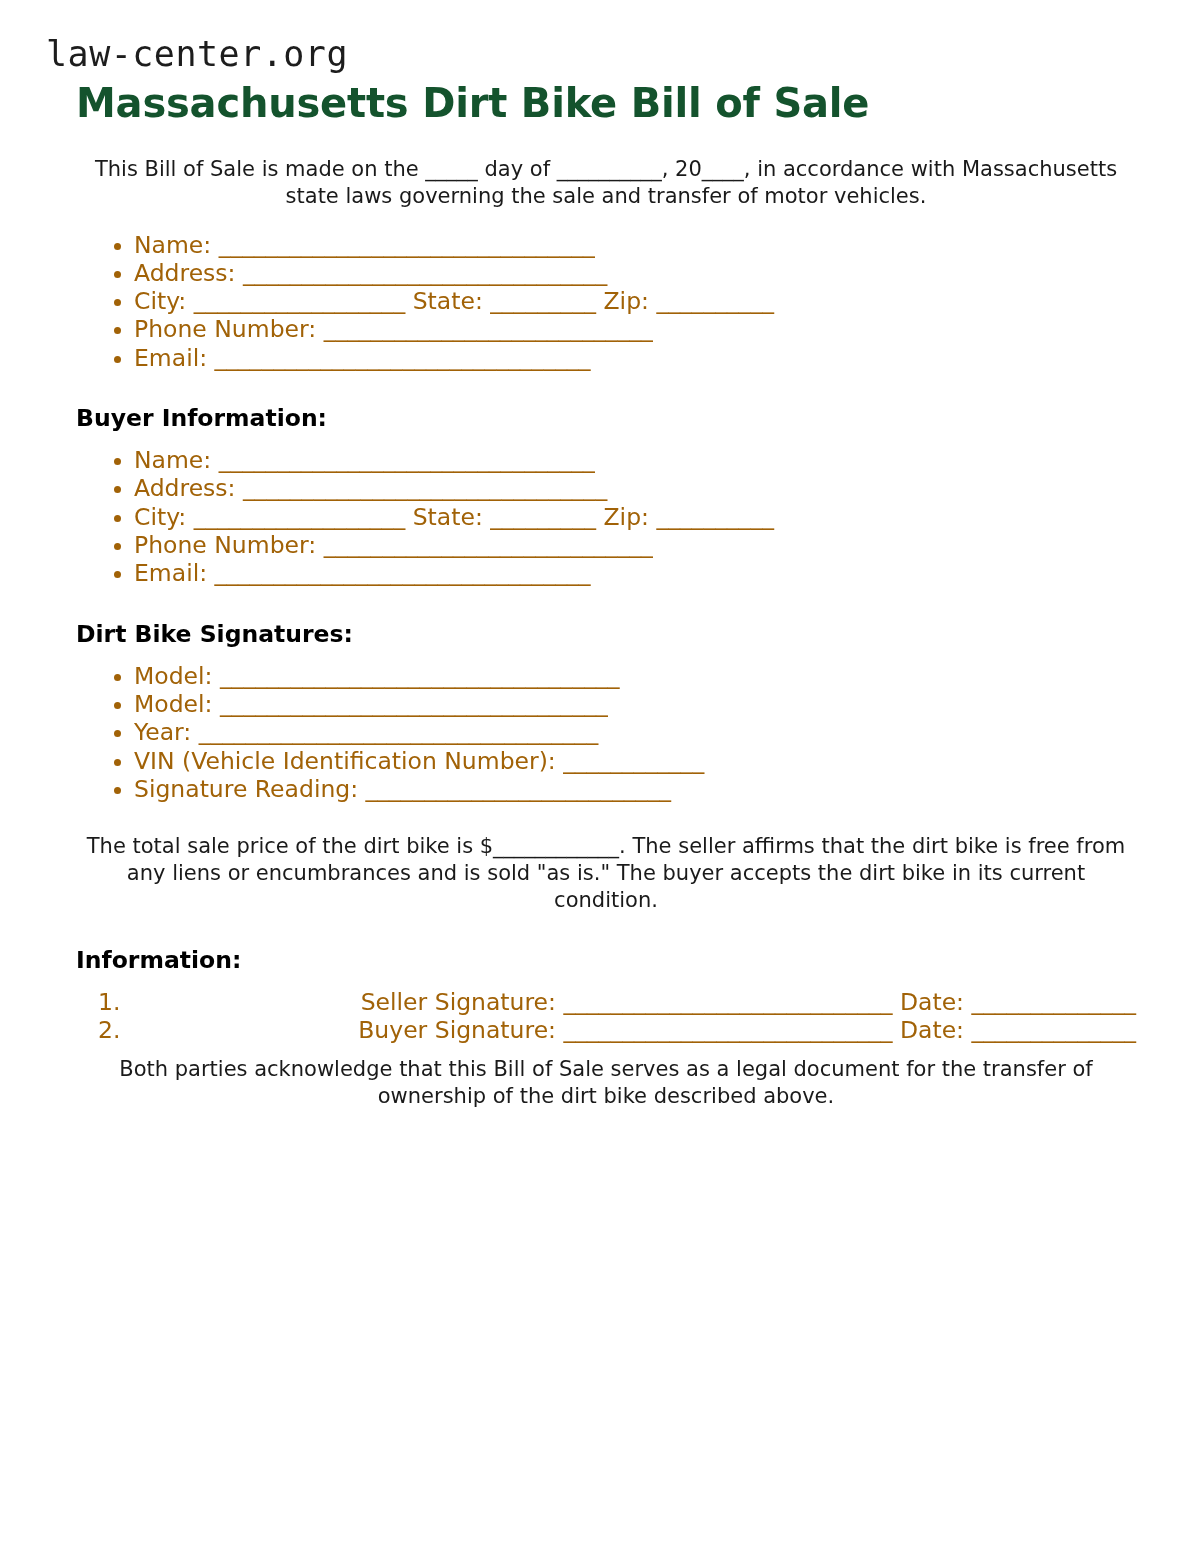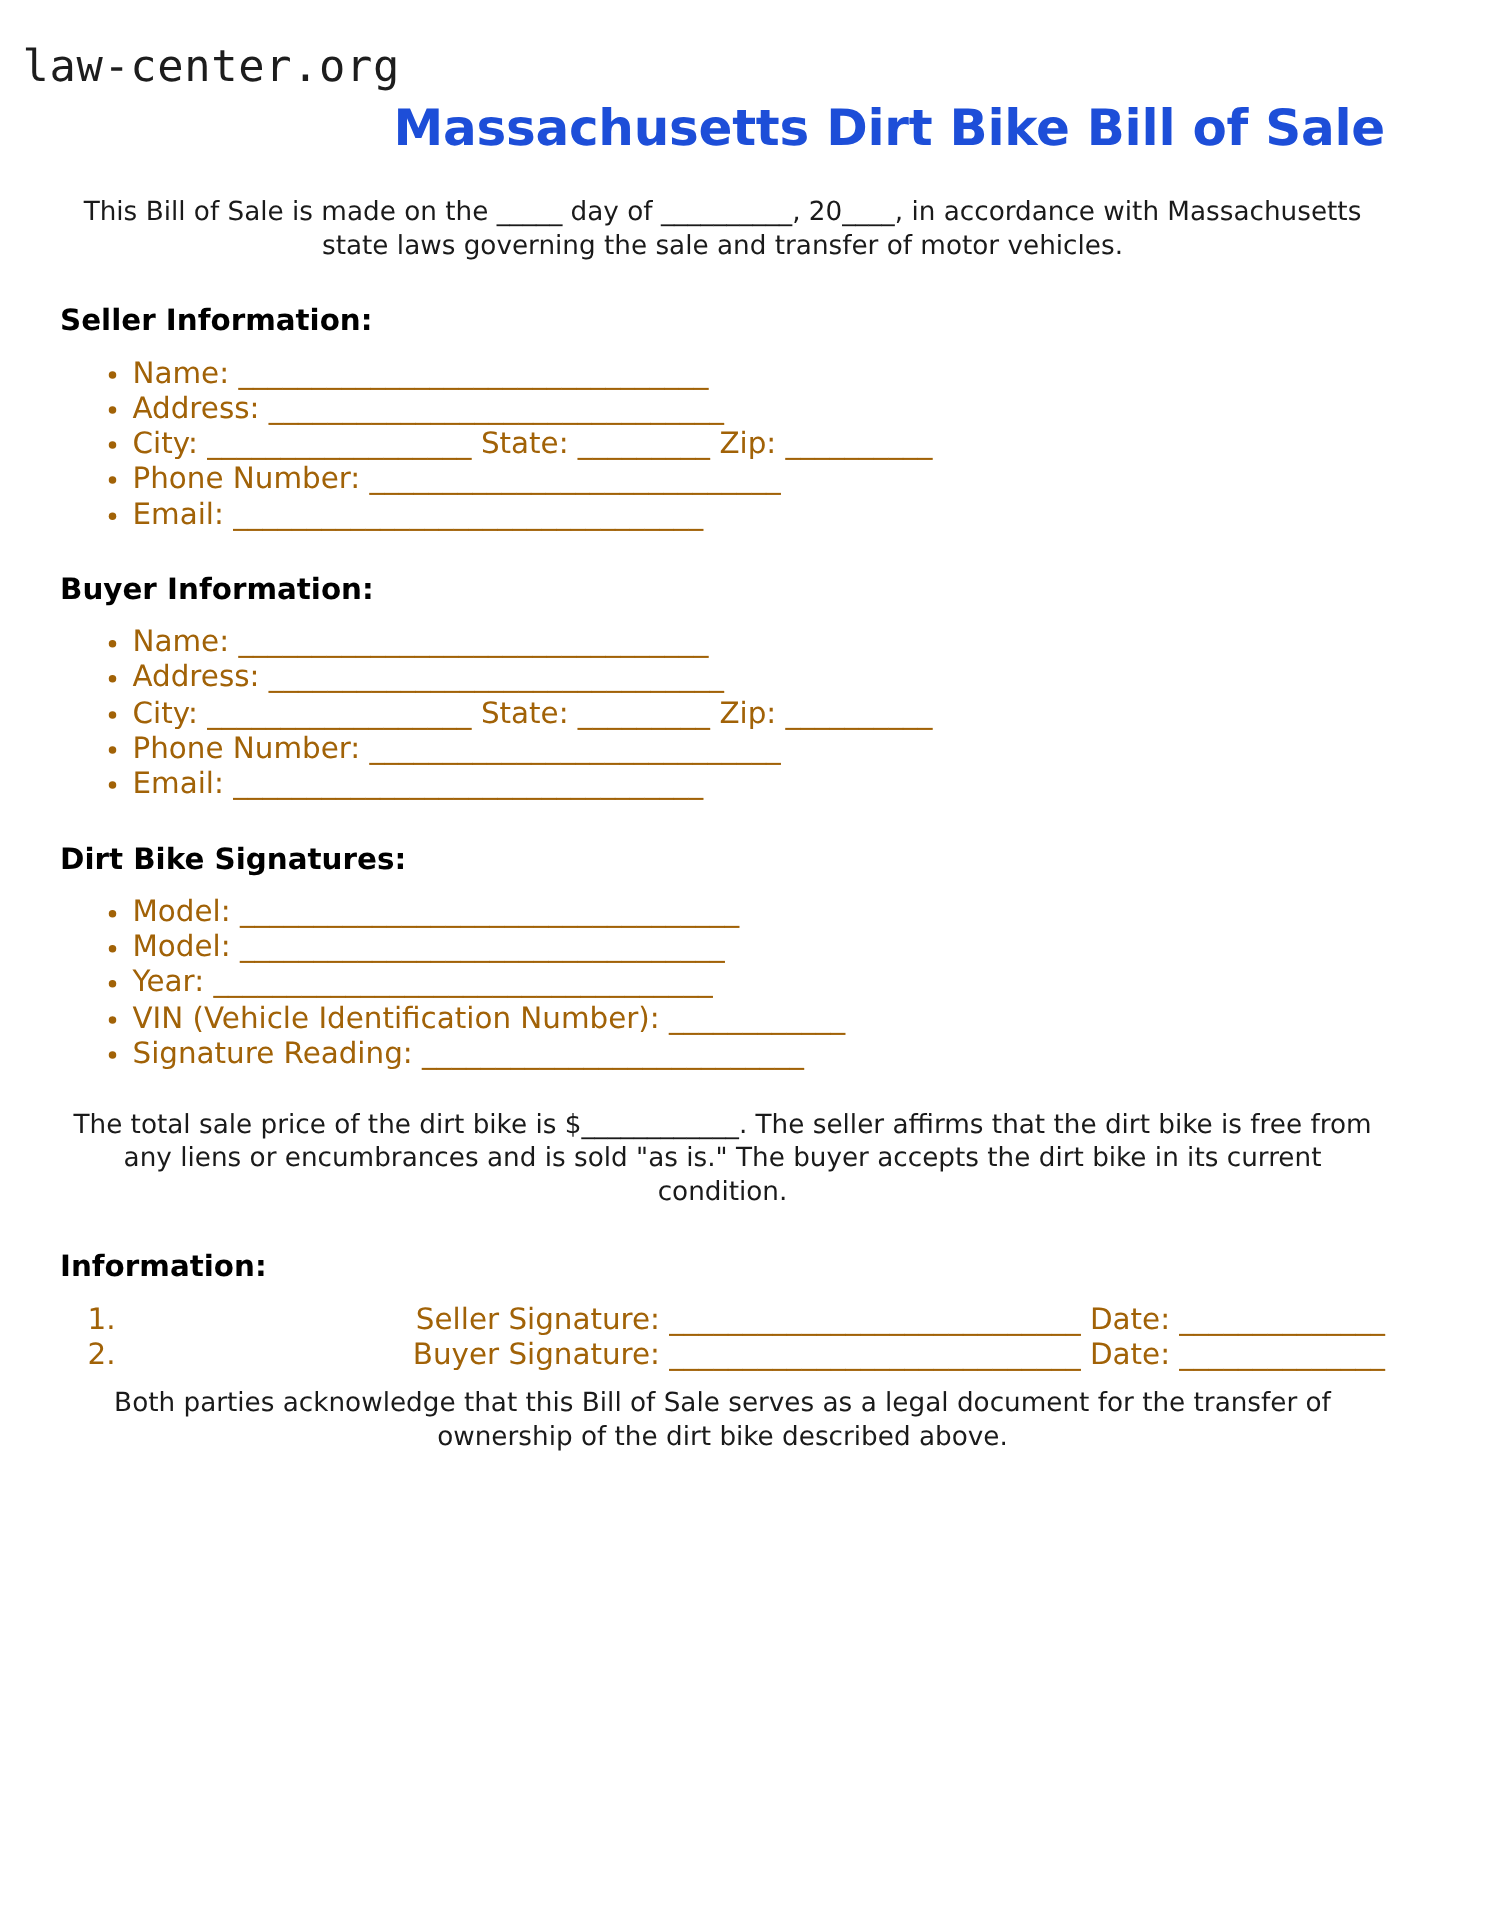--- a/index.html
+++ b/index.html
@@ -13,45 +13,44 @@
     height: 1541px;
     background: #ffffff;
     box-sizing: border-box;
     padding: 0;
     overflow: hidden;
     font-family: "DejaVu Sans", "Liberation Sans", sans-serif;
     color: #1a1a1a;
   }
   .content {
     position: absolute;
-    left: 48px;
+    left: 76px;
     top: 36px;
     width: 1060px;
   }
 
   
   .site-url {
     font-family: "DejaVu Sans Mono", "Liberation Mono", monospace;
     font-size: 35px;
     line-height: 1.08;
     letter-spacing: 0.5px;
     color: #1d1d1d;
     font-weight: 400;
     margin-left: -30px;
   }
   .doc-title {
     font-family: "DejaVu Sans", "Liberation Sans", sans-serif;
     font-weight: bold;
     font-size: 40px;
     line-height: 1.15;
-    color: #1d4ed8;
+    color: #14532d;
     margin-top: 6px;
     letter-spacing: -0.2px;
     white-space: nowrap;
-    text-align: right;
   }
 
   
   .para {
     font-size: 21px;
     line-height: 1.28;
     color: #1a1a1a;
     margin-top: 30px;
     text-align: center;
   }
@@ -90,21 +89,20 @@
 <body>
 
 <div class="page">
   <div class="content">
 
     <div class="site-url">law-center.org</div>
     <h1 class="doc-title">Massachusetts Dirt Bike Bill of Sale</h1>
 
     <p class="para">This Bill of Sale is made on the _____ day of __________, 20____, in accordance with Massachusetts state laws governing the sale and transfer of motor vehicles.</p>
 
-    <h2 class="section-head">Seller Information:</h2>
     <ul class="fields">
       <li>Name: ________________________________</li>
       <li>Address: _______________________________</li>
       <li>City: __________________ State: _________ Zip: __________</li>
       <li>Phone Number: ____________________________</li>
       <li>Email: ________________________________</li>
     </ul>
 
     <h2 class="section-head">Buyer Information:</h2>
     <ul class="fields">

